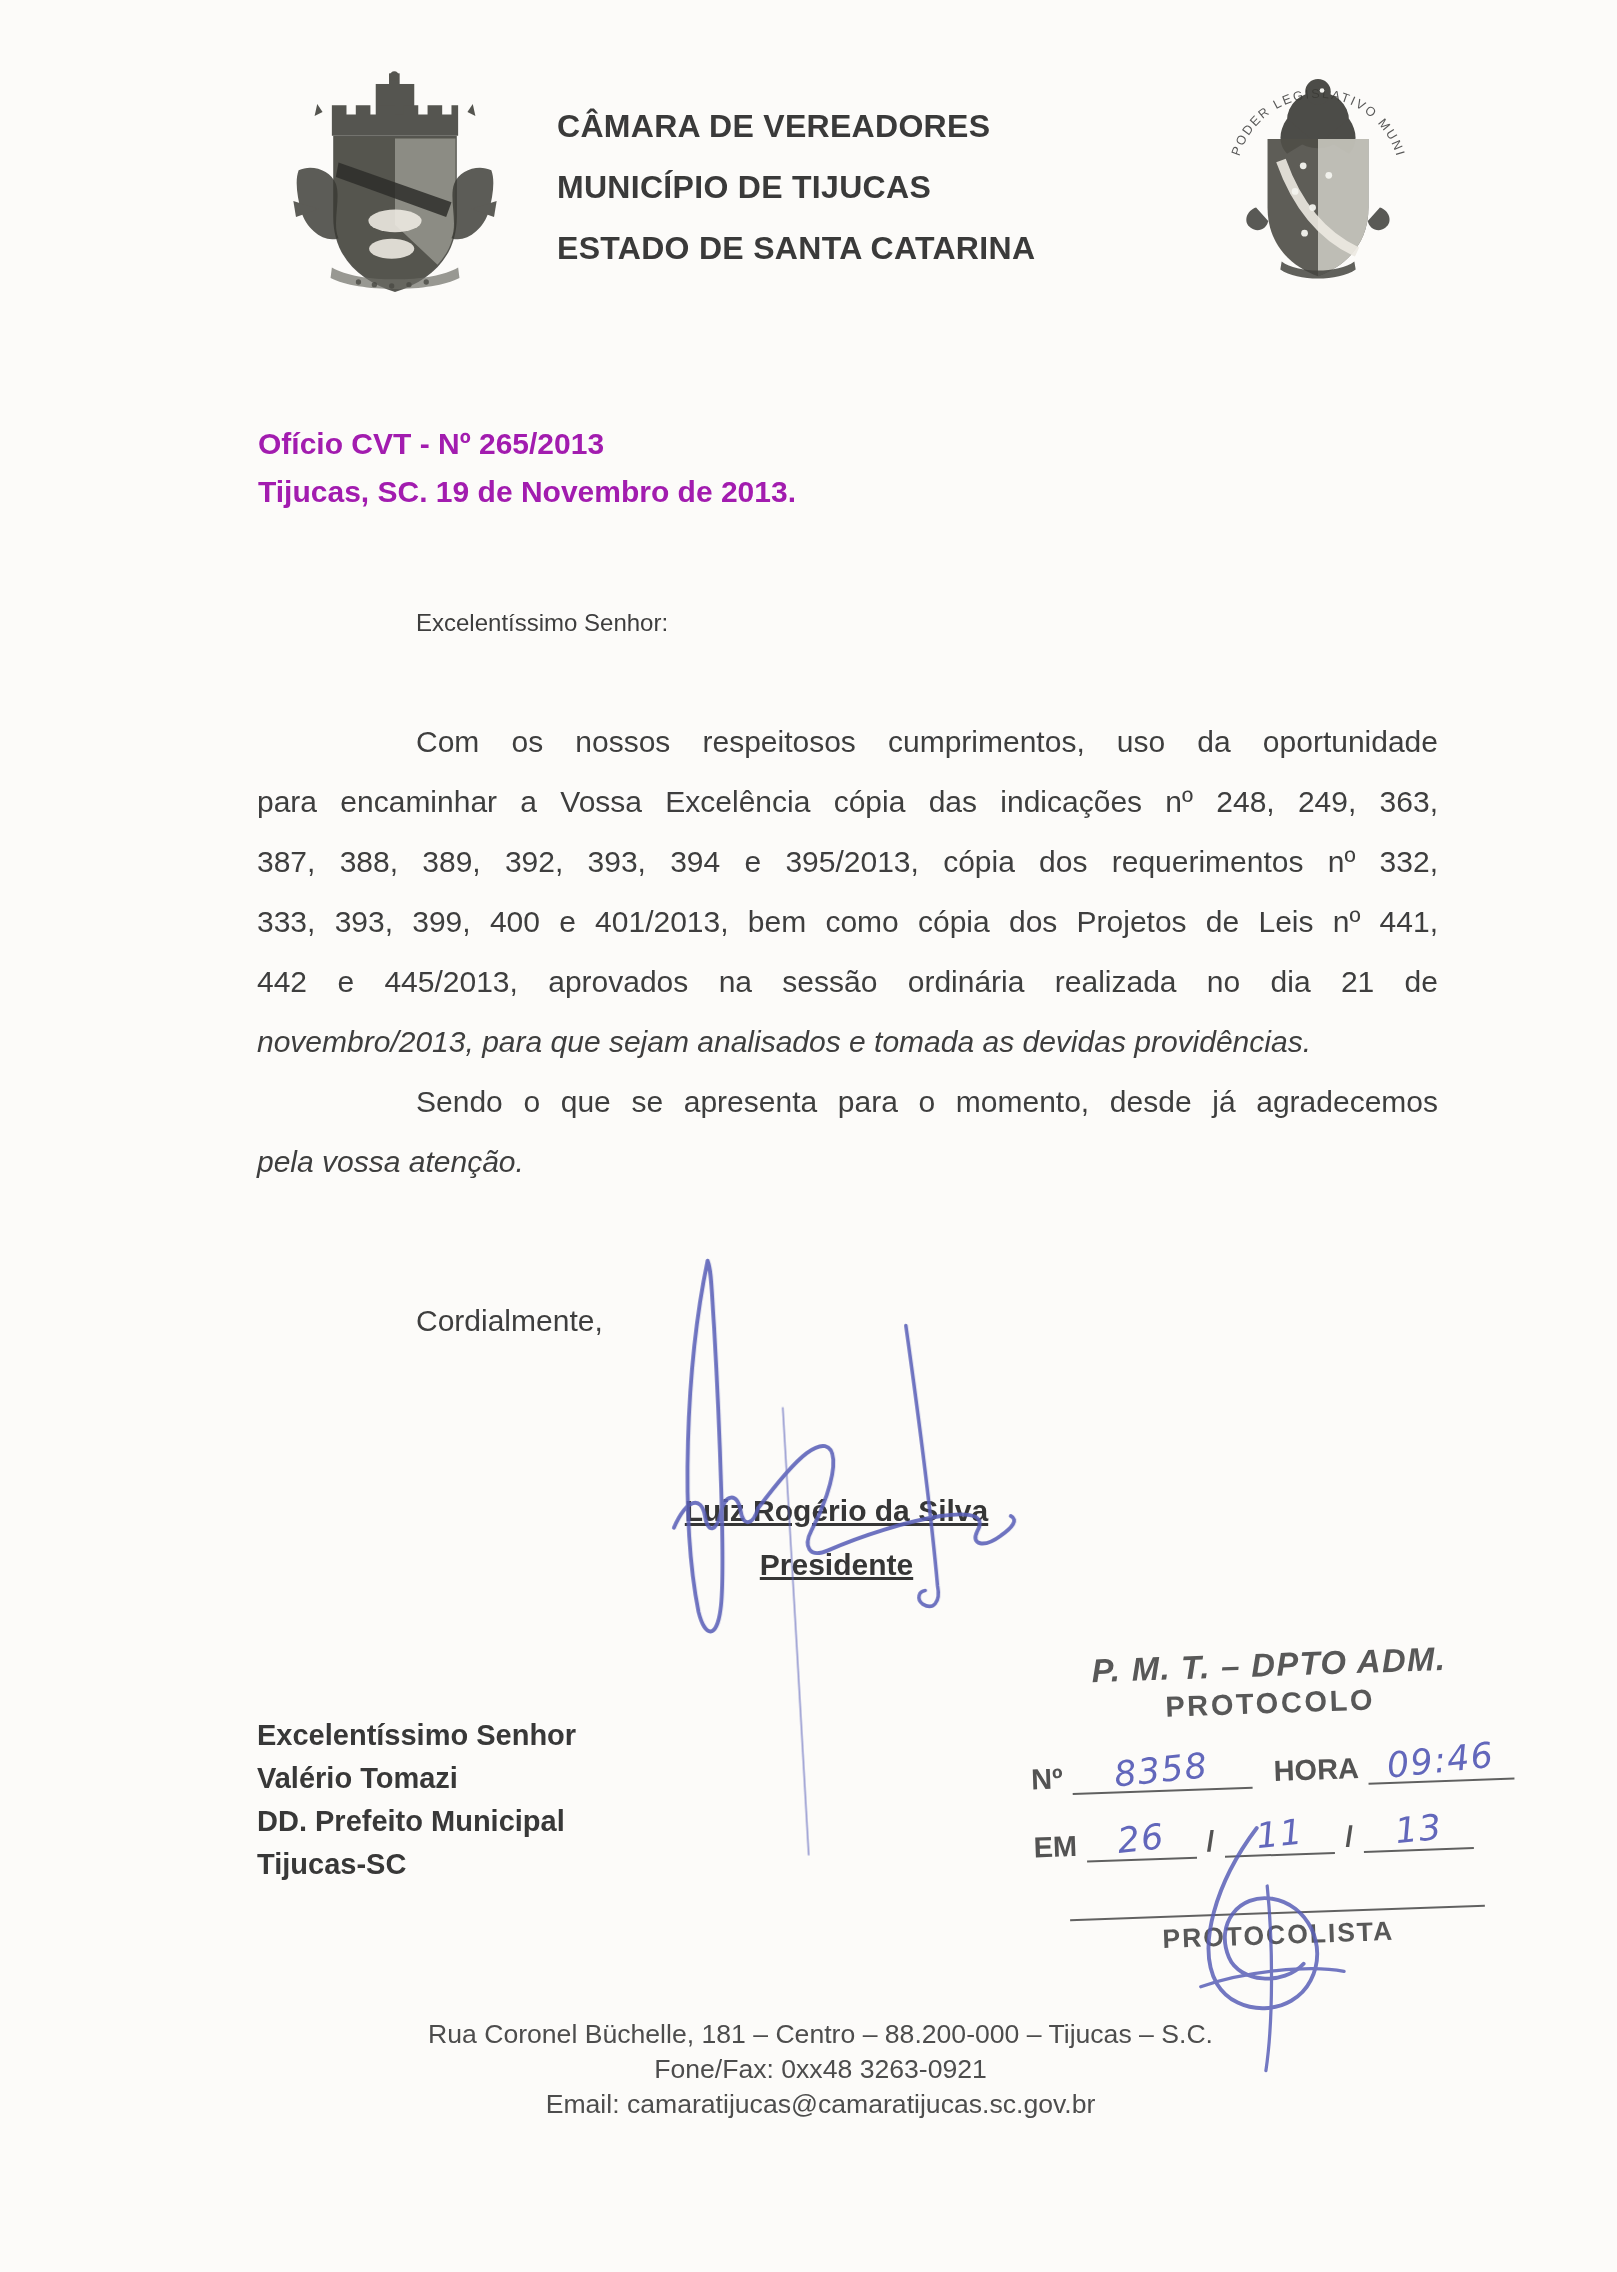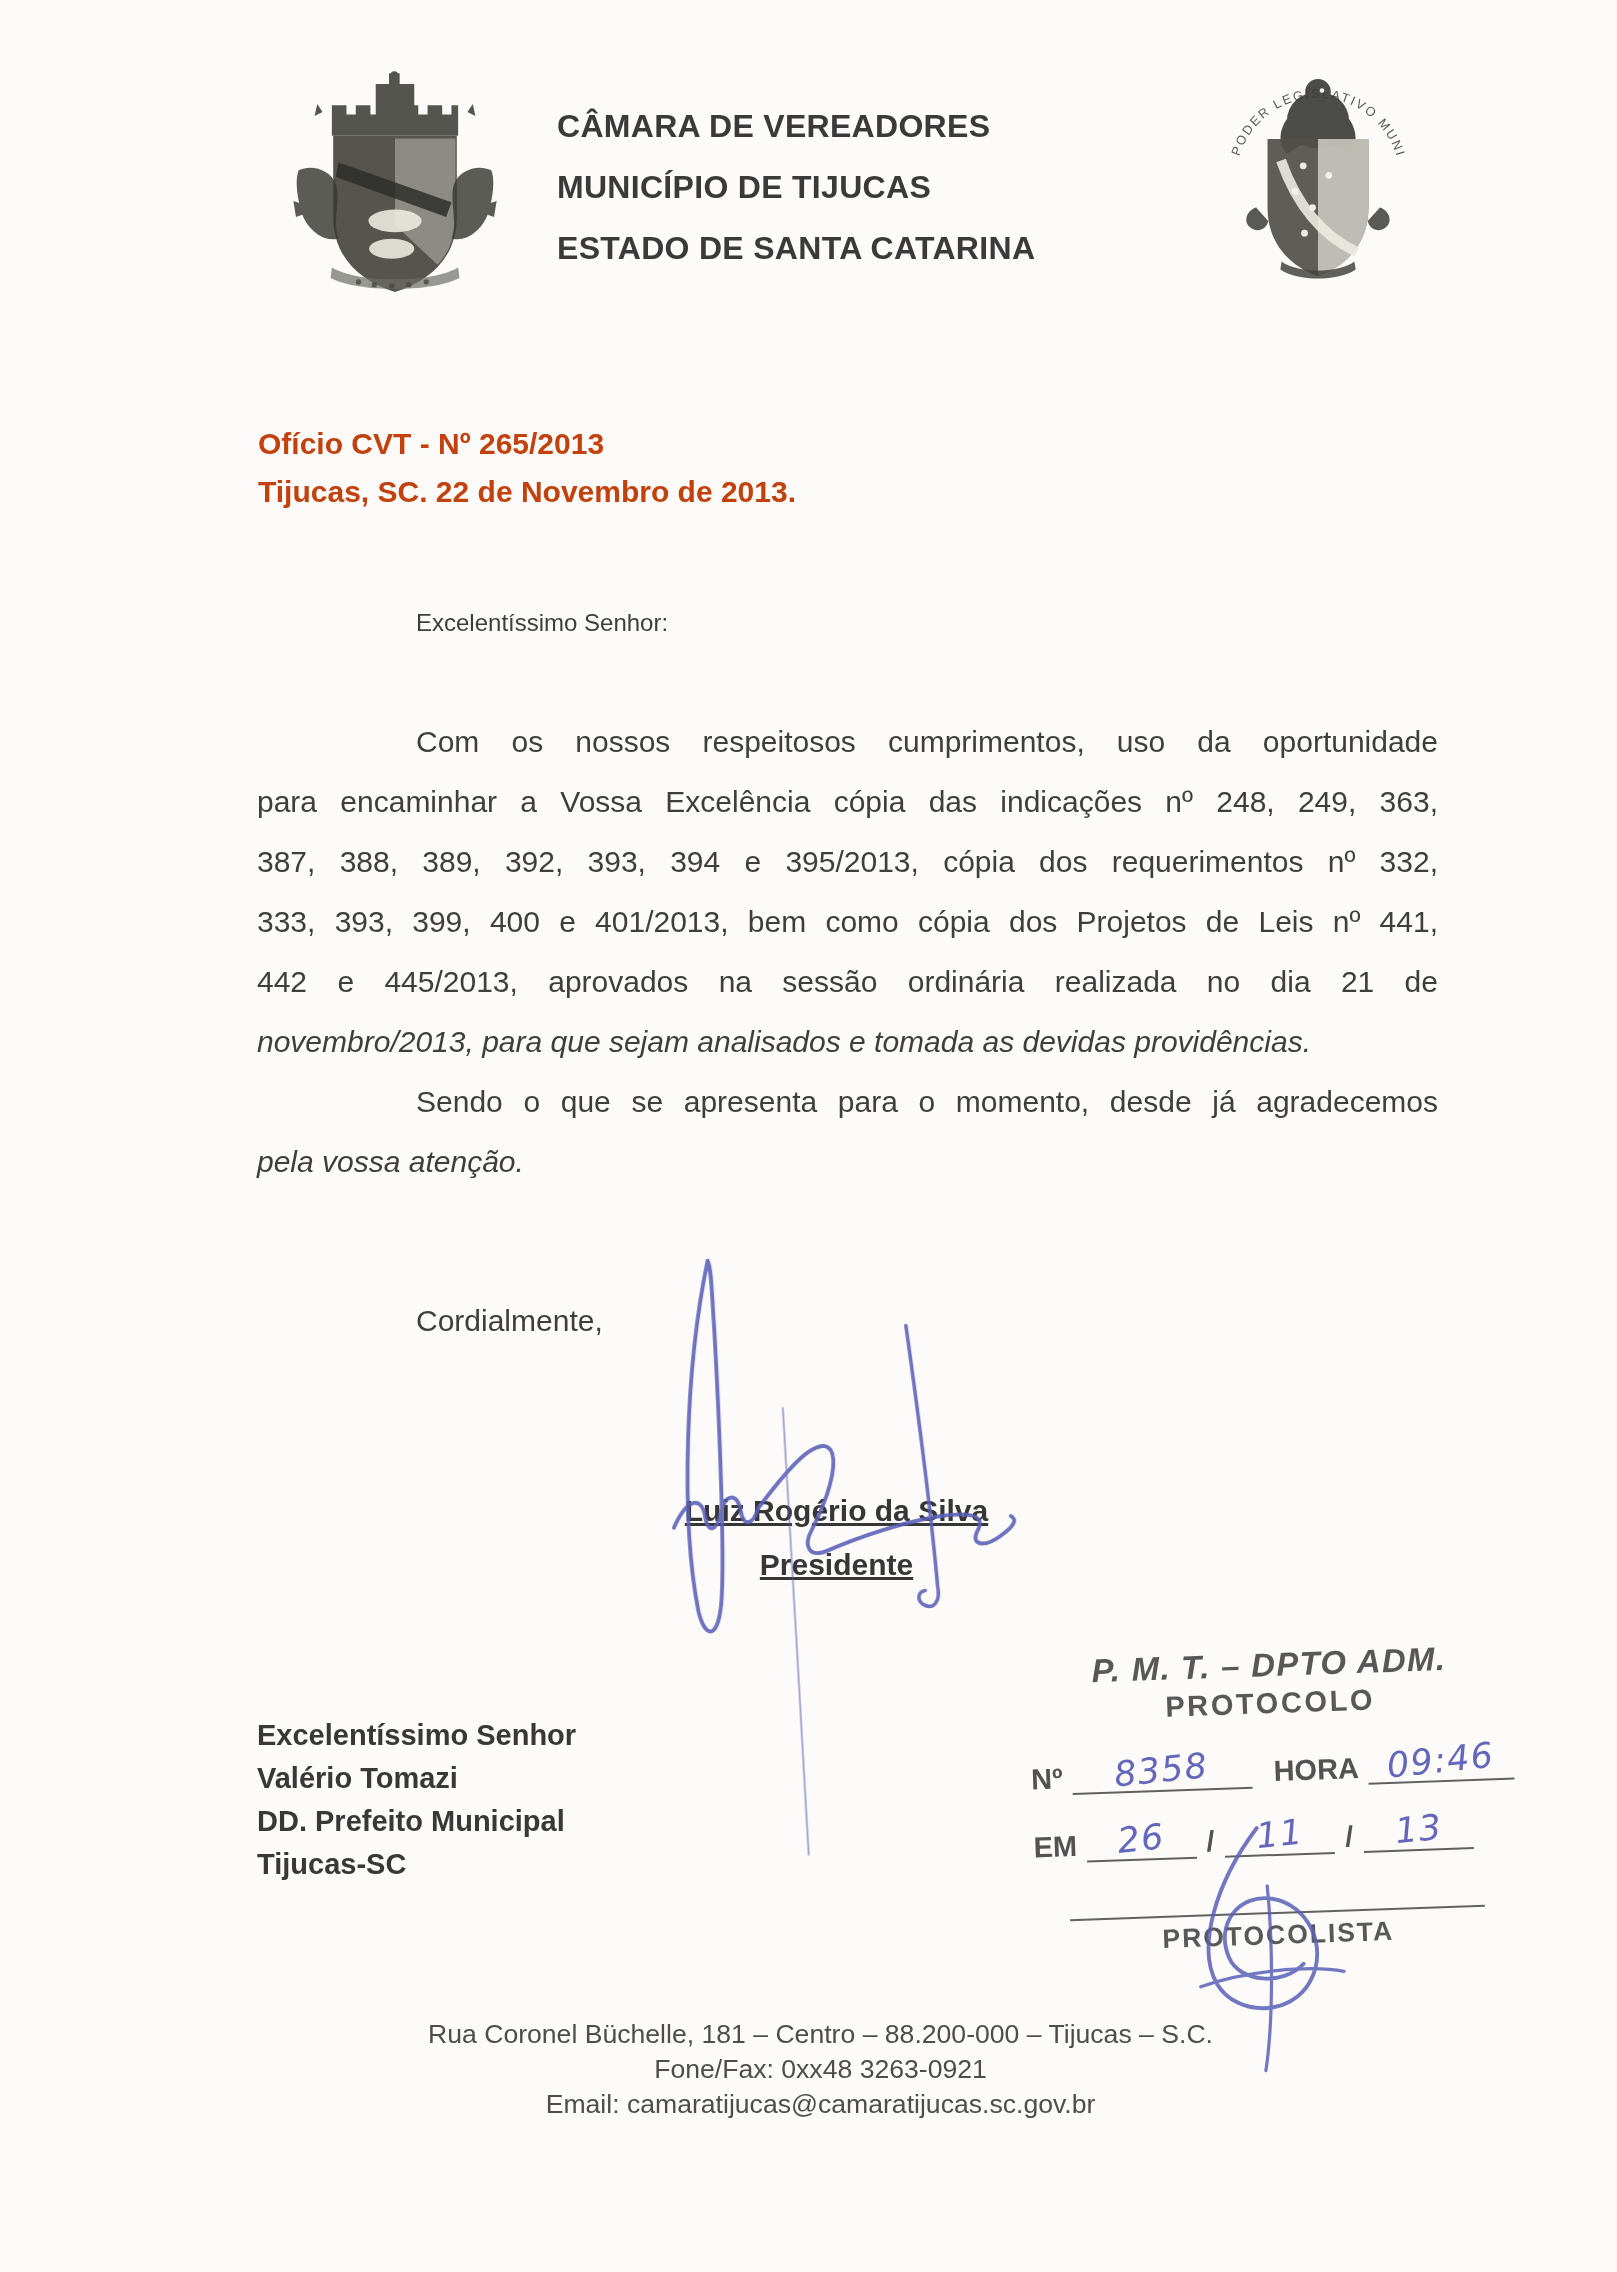--- a/index.html
+++ b/index.html
@@ -8,21 +8,21 @@
     font-family:"Liberation Sans",sans-serif;color:#3e3e3e;overflow:hidden;
   }
   
   .crest{position:absolute;left:292px;top:70px;width:206px;height:224px;}
   .title-block{
     position:absolute;left:557px;top:96px;width:674px;text-align:left;
     font-weight:bold;font-size:32px;line-height:61px;color:#3a3a3a;letter-spacing:0.3px;
   }
   .seal{position:absolute;left:1217px;top:38px;width:202px;height:249px;}
   
-  .ref-block{position:absolute;left:258px;top:420px;font-weight:bold;font-size:30px;line-height:48px;color:#c2410c;}
+  .ref-block{position:absolute;left:258px;top:420px;font-weight:bold;font-size:30px;line-height:48px;color:#a21caf;}
   
   .salutation{position:absolute;left:416px;top:609px;font-size:24px;}
   
   .body-block{position:absolute;left:257px;top:712px;width:1181px;font-size:30px;color:#3e3e3e;}
   .body-block .bline{line-height:60px;text-align:justify;text-align-last:justify;}
   .body-block .bline.first{text-indent:159px;}
   .body-block .bline.last{text-align-last:left;font-style:italic;}
   .closing{position:absolute;left:416px;top:1304px;font-size:30px;}
   
   .sig-main{position:absolute;left:648px;top:1249px;width:447px;height:635px;z-index:3;pointer-events:none;}
@@ -115,21 +115,21 @@
     </g>
     <g fill="#3c3c38" opacity="0.85">
       <path d="M58 252 c-14 4 -20 22 -8 30 c10 8 24 2 26 -10"></path>
       <path d="M242 252 c14 4 20 22 8 30 c-10 8 -24 2 -26 -10"></path>
     </g>
     <path d="M96 332 C120 350 180 350 204 332 L206 344 C180 362 120 362 94 344 Z" fill="#44443f" opacity="0.85"></path>
   </svg>
 
   <div class="ref-block">
     <div>Ofício CVT - Nº 265/2013</div>
-    <div>Tijucas, SC. 22 de Novembro de 2013.</div>
+    <div>Tijucas, SC. 19 de Novembro de 2013.</div>
   </div>
 
   <div class="salutation">Excelentíssimo Senhor:</div>
 
   <div class="body-block">
     <div>
         <div class="bline first">Com os nossos respeitosos cumprimentos, uso da oportunidade</div>
         <div class="bline">para encaminhar a Vossa Excelência cópia das indicações nº 248, 249, 363,</div>
         <div class="bline">387, 388, 389, 392, 393, 394 e 395/2013, cópia dos requerimentos nº 332,</div>
         <div class="bline">333, 393, 399, 400 e 401/2013, bem como cópia dos Projetos de Leis nº 441,</div>

